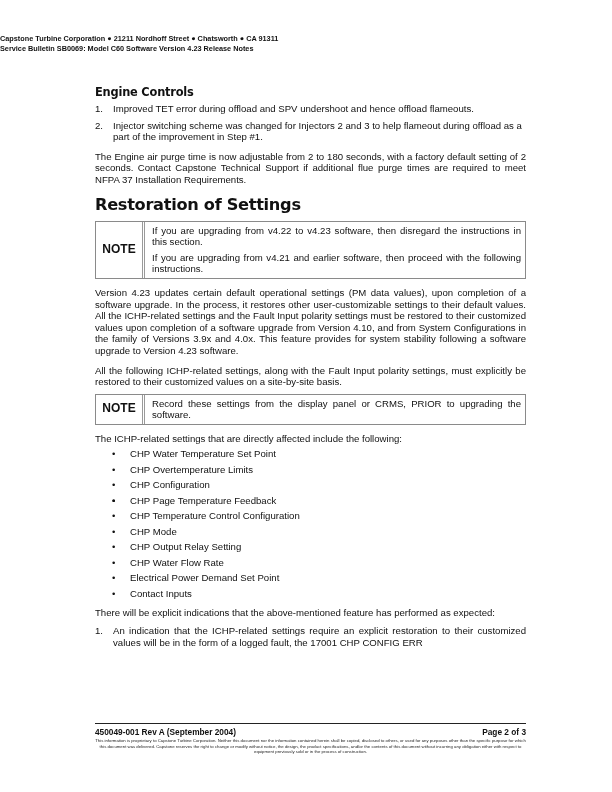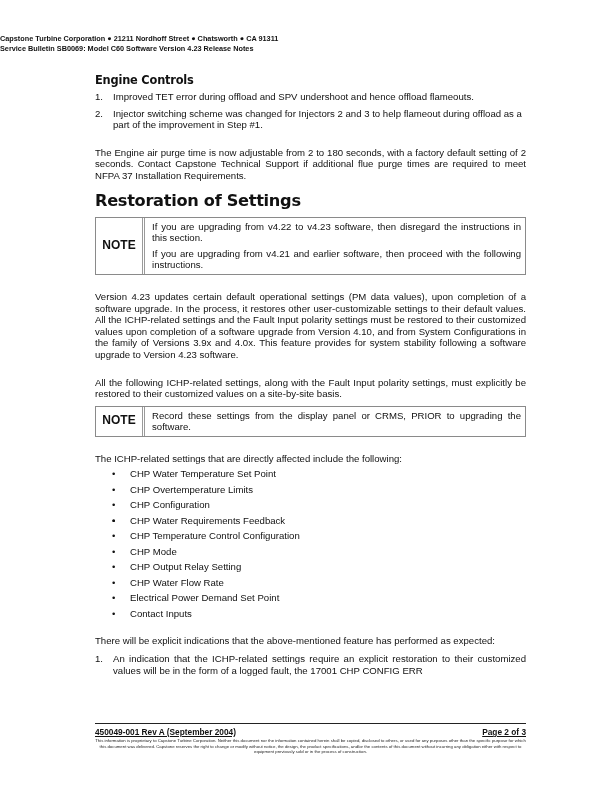--- a/index.html
+++ b/index.html
@@ -1,37 +1,37 @@
 <!DOCTYPE html>
 <html><head>
 <meta charset="utf-8">
 <style>
   html, body { margin: 0; padding: 0; background: #ffffff; }
   body { width: 612px; height: 792px; position: relative; overflow: hidden;
          font-family: "Liberation Sans", sans-serif; color: #111; }
   .page-header { position: absolute; top: 34px; left: 0; width: 612px; text-align: left;
                  font-size: 7.3px; font-weight: bold; line-height: 10px; }
   .content { position: absolute; left: 95px; top: 73px; width: 431px; font-size: 9.6px; line-height: 11.6px; }
-  h2.sub { font-family: "DejaVu Sans", sans-serif; font-weight: bold; font-size: 11.4px; margin: 0 0 4px 0; line-height: 14px; letter-spacing: -0.2px; }
+  h2.sub { font-family: "DejaVu Sans", sans-serif; font-weight: bold; font-size: 11.4px; margin: 12px 0 4px 0; line-height: 14px; letter-spacing: -0.2px; }
   h1.sec { font-family: "DejaVu Sans", sans-serif; font-weight: bold; font-size: 16.2px; margin: 0 0 6px 0; line-height: 20px; letter-spacing: -0.3px; }
   ol.num { margin: 0 0 6px 0; padding: 0; list-style: none; }
   ol.num li { position: relative; padding-left: 18px; margin-bottom: 5px; }
   ol.num li .n { position: absolute; left: 0; top: 0; }
-  p { margin: 16px 0 6px 0; text-align: justify; }
+  p { margin: 8px 0 6px 0; text-align: justify; }
   .note { display: flex; border: 1px solid #8a8a8a; margin: 0 0 6px 0; }
   .note .lab { width: 46px; flex: none; display: flex; align-items: center; justify-content: center;
                font-weight: bold; font-size: 12px; border-right: 3px double #9a9a9a; }
   .note .body { flex: 1; padding: 3px 4px 3px 7px; }
   .note .body p { margin: 0 0 4px 0; }
   .note .body p:last-child { margin-bottom: 0; }
   ul.bul { list-style: none; margin: 0 0 5px 0; padding: 0; }
   ul.bul li { position: relative; padding-left: 35px; margin-bottom: 3.9px; line-height: 11.6px; }
   ul.bul li .dot { position: absolute; left: 17px; top: 0; }
   .footer { position: absolute; left: 95px; top: 723px; width: 431px; border-top: 1px solid #222; }
-  .footer .row { display: flex; justify-content: space-between; font-weight: bold; font-size: 8.3px; padding-top: 3px; line-height: 10px; text-decoration: underline; }
+  .footer .row { display: flex; justify-content: space-between; font-weight: bold; font-size: 8.3px; padding-top: 3px; line-height: 10px; }
   .footer .legal { font-size: 4.3px; line-height: 5.6px; text-align: center; margin-top: 1px; color: #222; }
 </style>
 </head>
 <body>
 
 <div class="page-header">
   <div>Capstone Turbine Corporation ● 21211 Nordhoff Street ● Chatsworth ● CA 91311</div>
   <div>Service Bulletin SB0069: Model C60 Software Version 4.23 Release Notes</div>
 </div>
 
@@ -65,21 +65,21 @@
     </div>
   </div>
 
   <p style="margin-bottom:4px;">The ICHP-related settings that are directly affected include the following:</p>
 
   <ul class="bul">
     <li><span class="dot">•</span><span>CHP Water Temperature Set Point</span></li>
     <li><span class="dot">•</span><span>CHP Overtemperature Limits</span></li>
     <li><span class="dot">•</span><span>CHP Configuration</span></li>
     <li><span class="dot">•</span></li>
-    <li><span class="dot">•</span><span>CHP Water Requirements Feedback</span></li>
+    <li><span class="dot">•</span><span>CHP Page Temperature Feedback</span></li>
     <li><span class="dot">•</span><span>CHP Temperature Control Configuration</span></li>
     <li><span class="dot">•</span><span>CHP Mode</span></li>
     <li><span class="dot">•</span><span>CHP Output Relay Setting</span></li>
     <li><span class="dot">•</span><span>CHP Water Flow Rate</span></li>
     <li><span class="dot">•</span><span>Electrical Power Demand Set Point</span></li>
     <li><span class="dot">•</span><span>Contact Inputs</span></li>
   </ul>
 
   <p>There will be explicit indications that the above-mentioned feature has performed as expected:</p>
 

